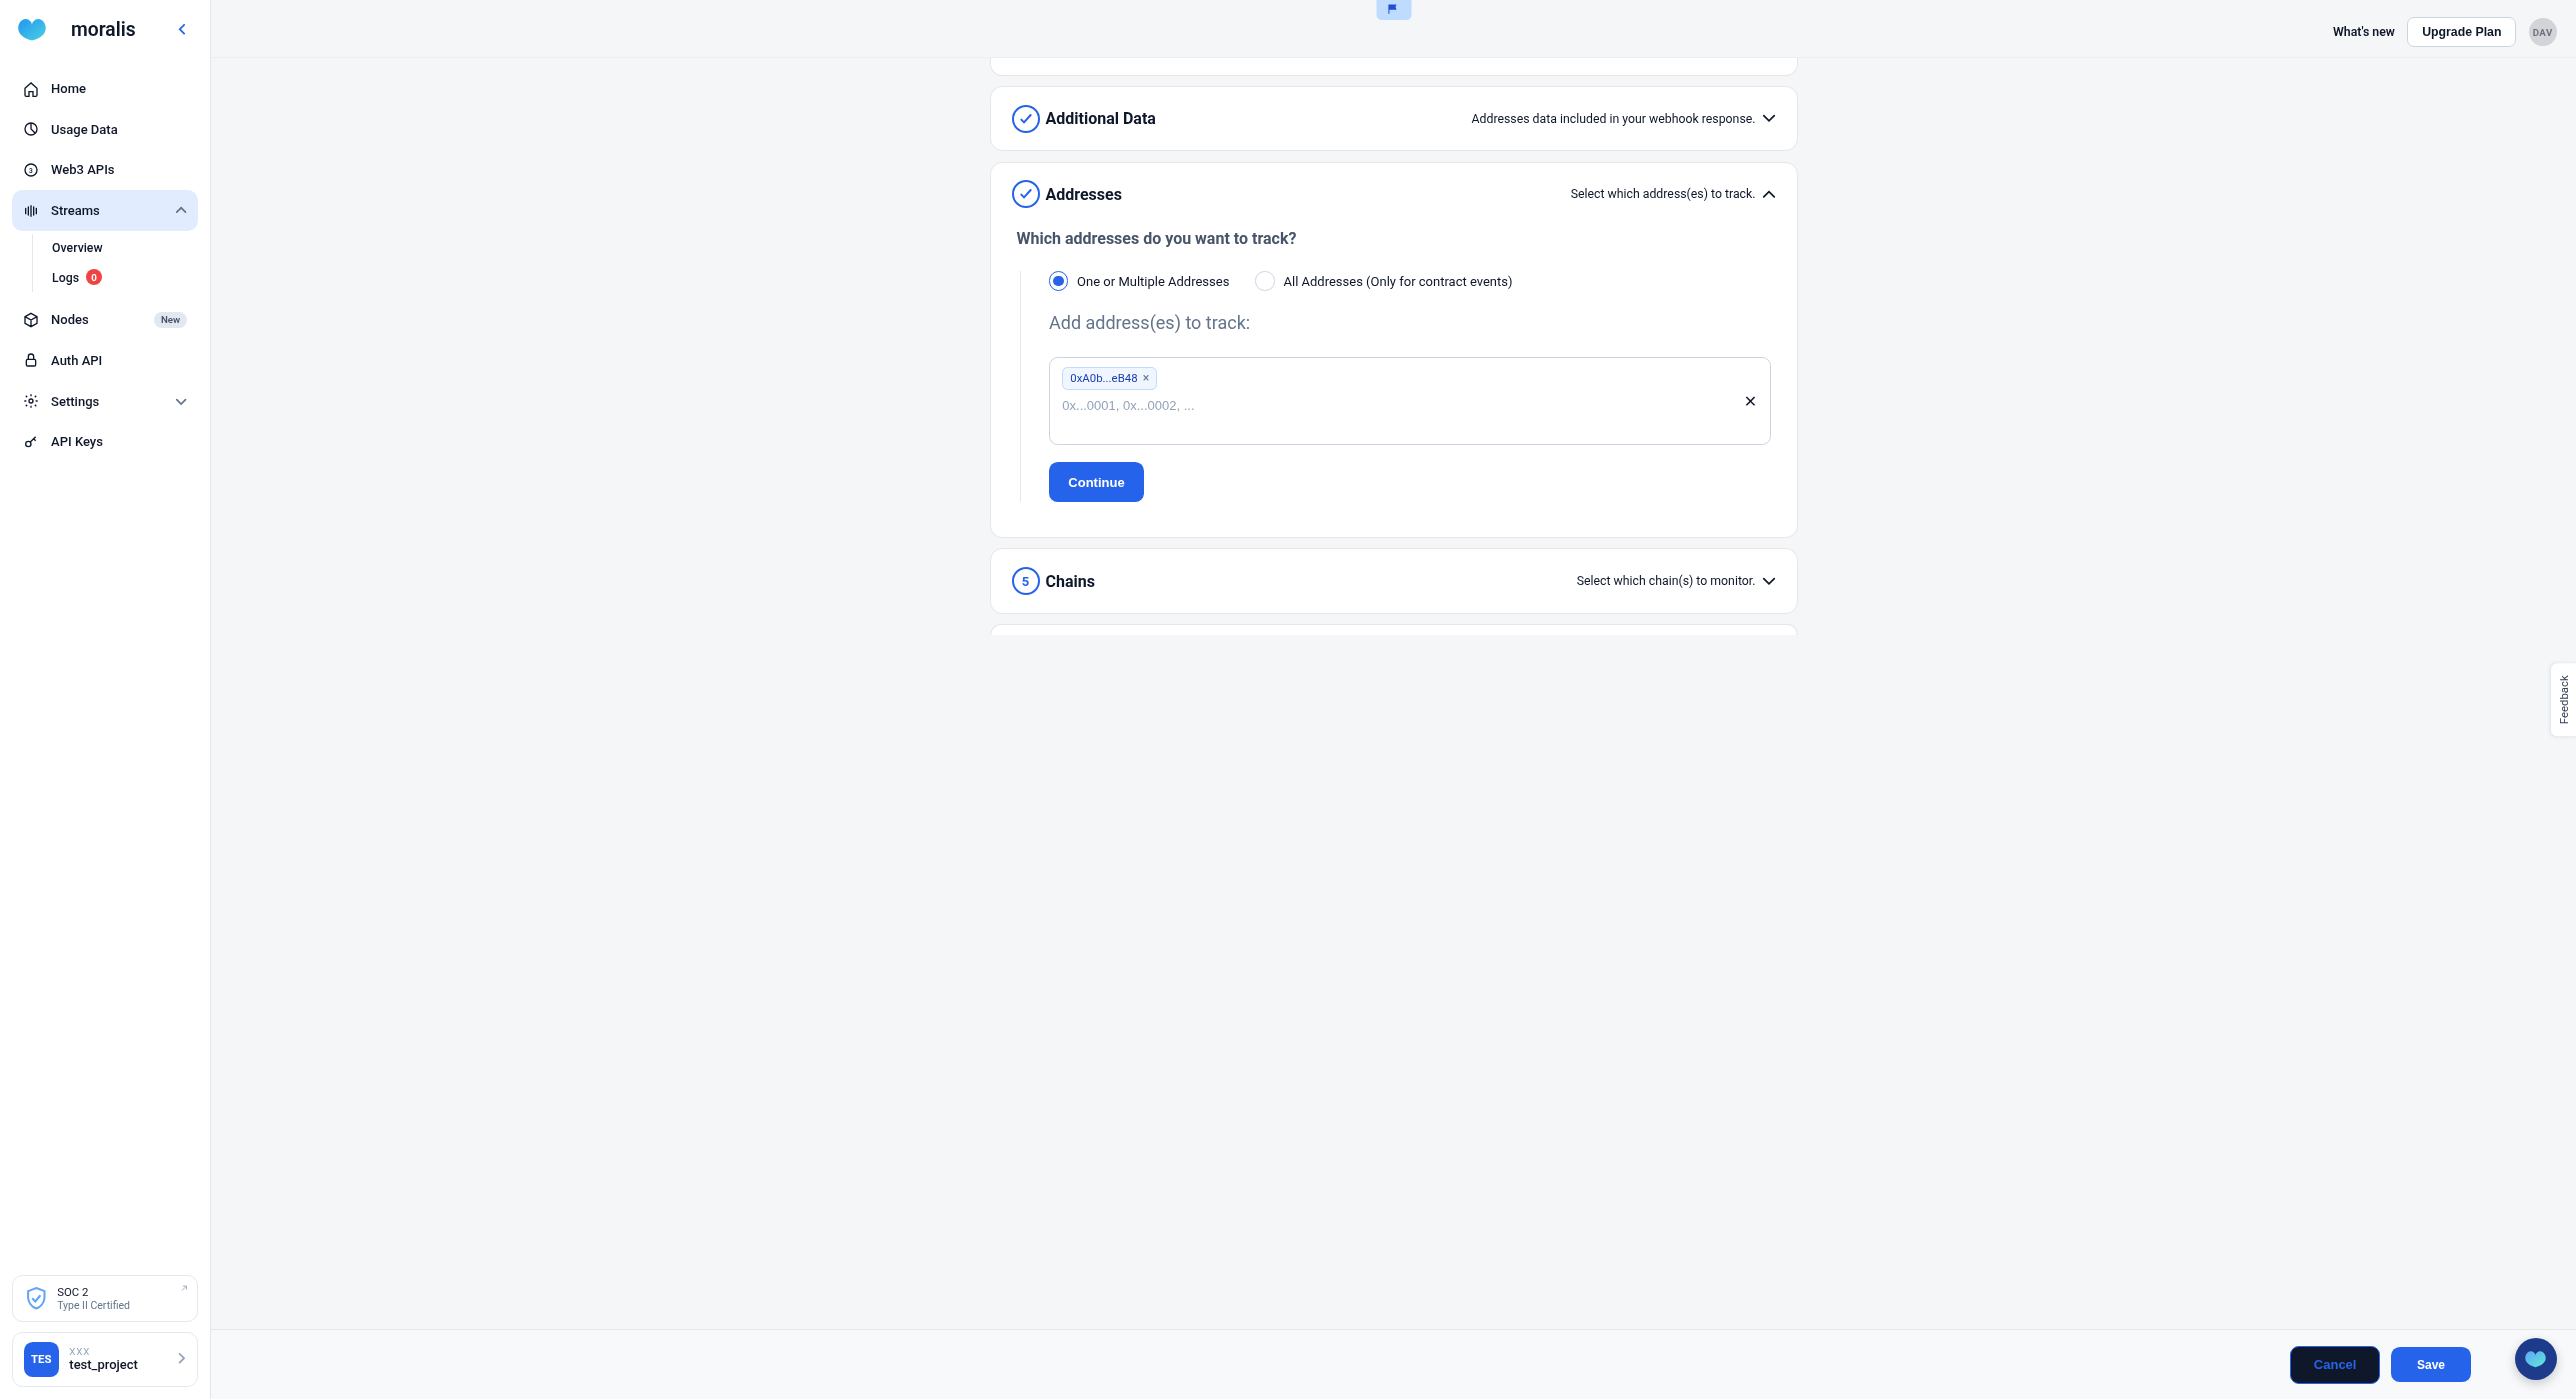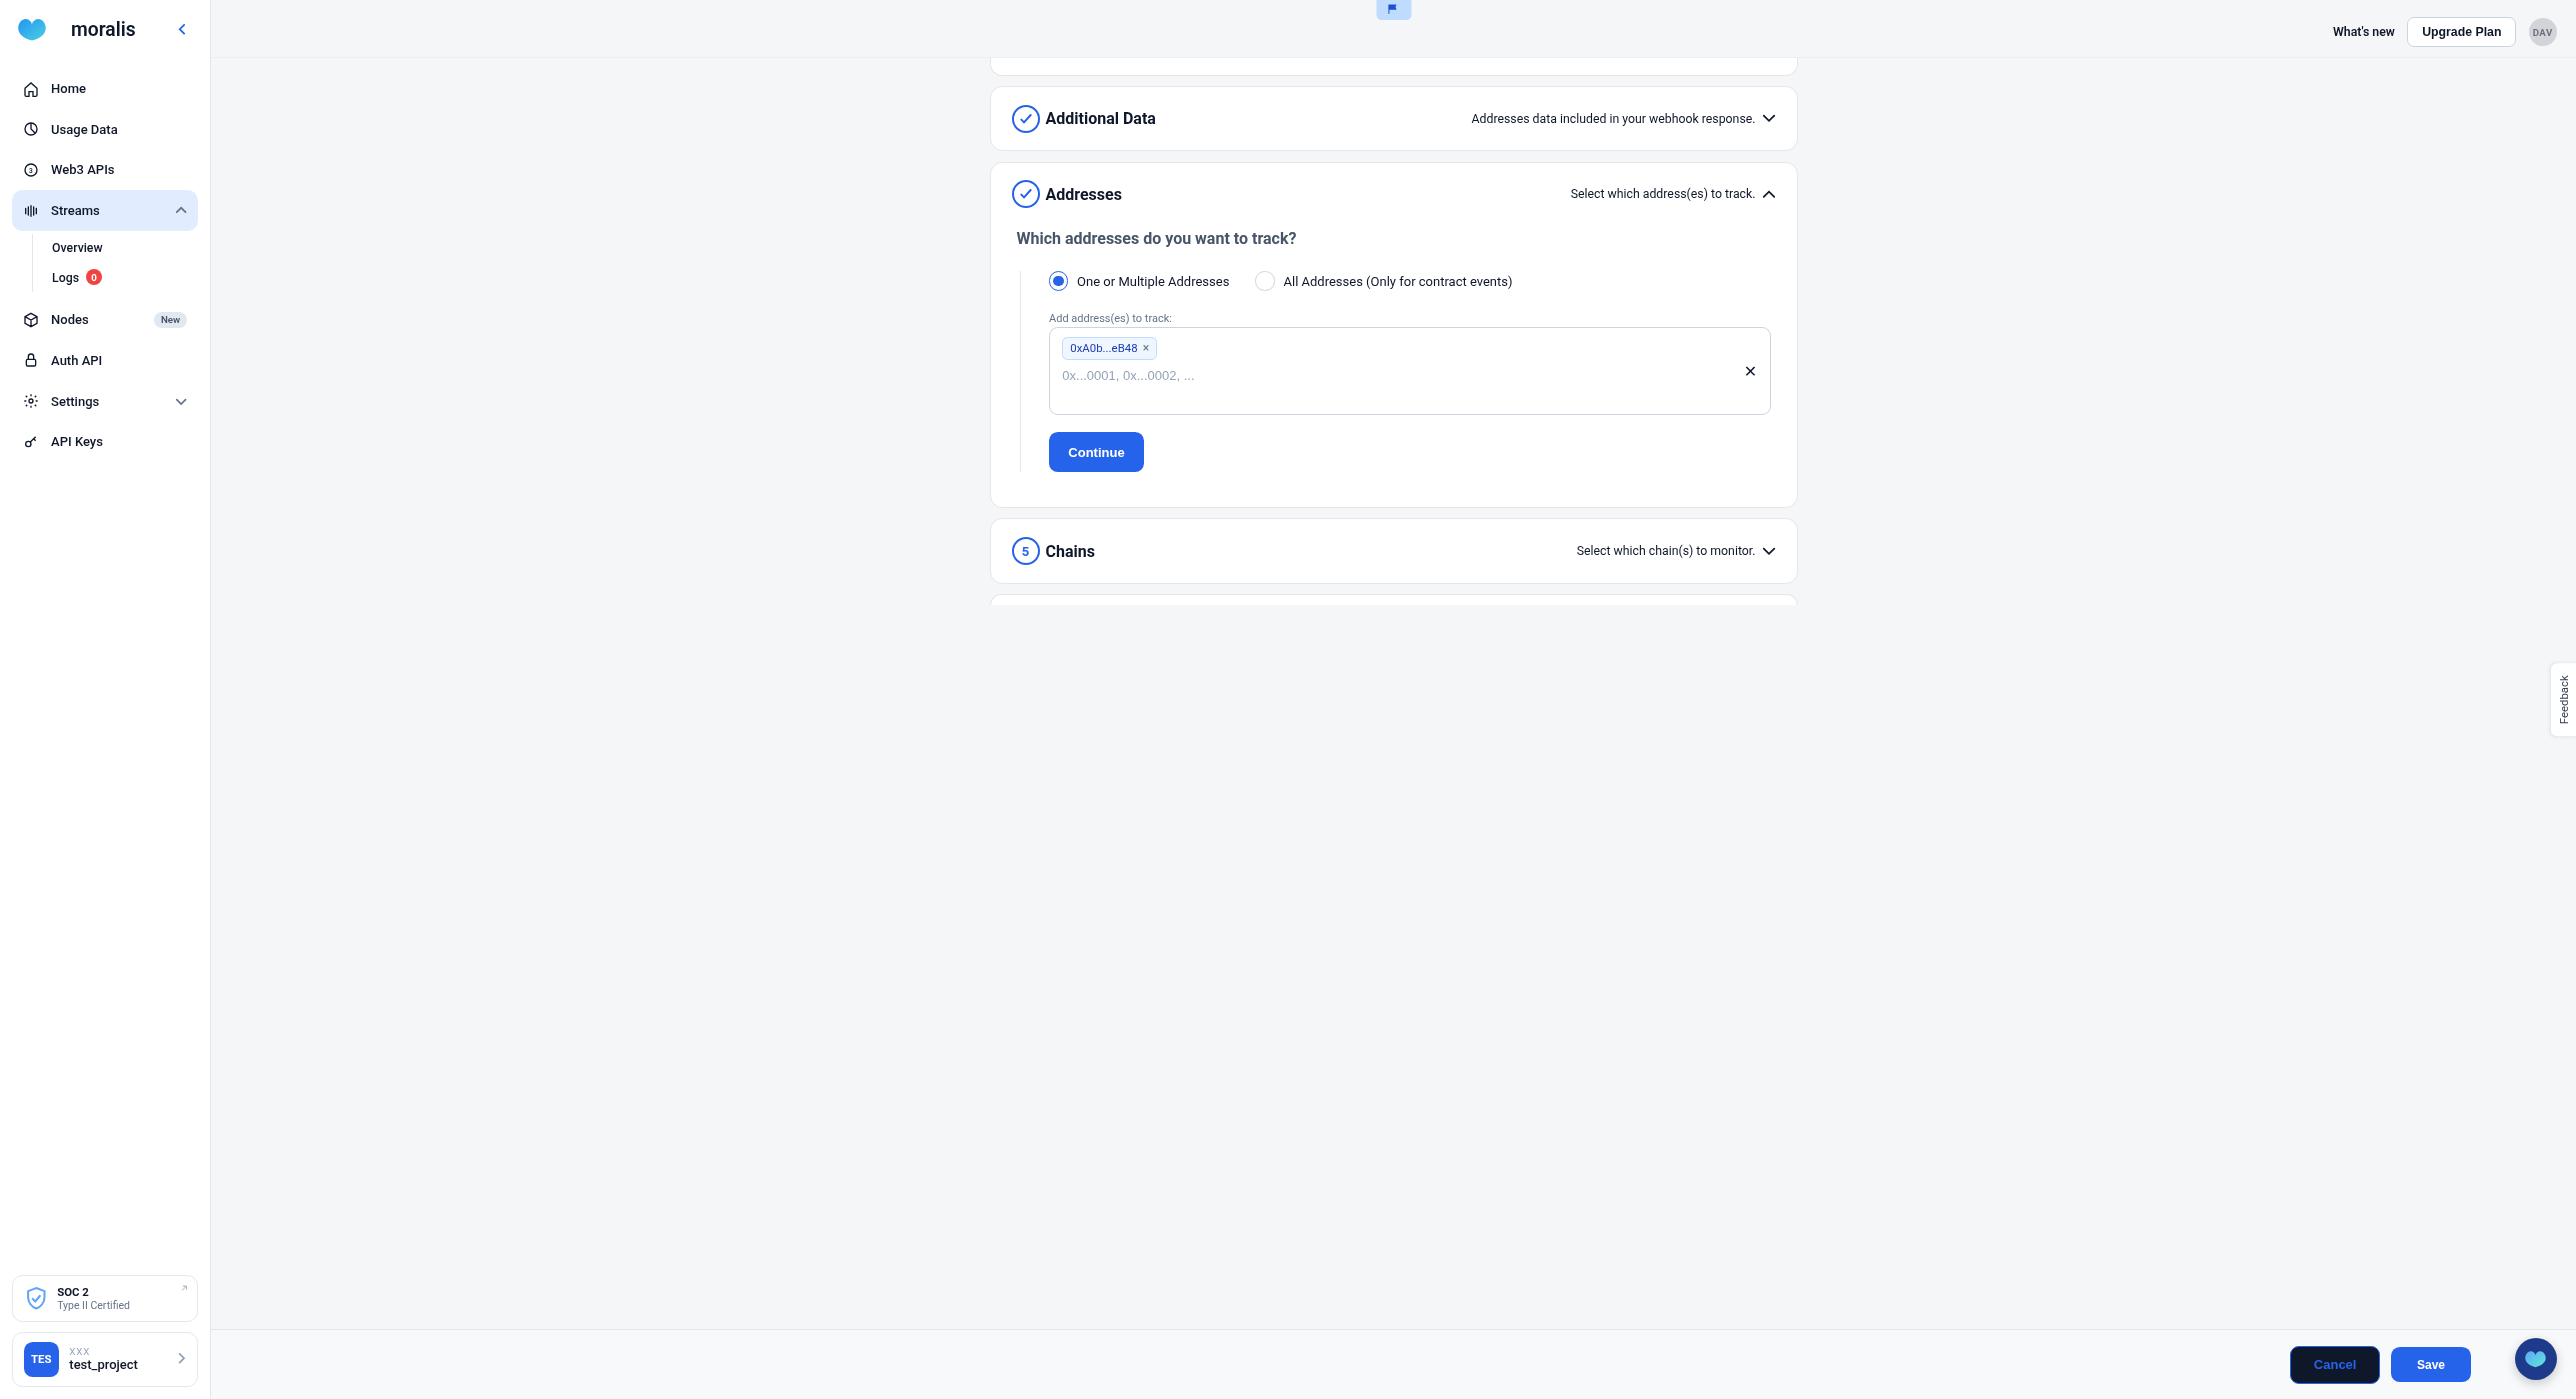--- a/index.html
+++ b/index.html
@@ -24,21 +24,21 @@
     .nav-item .badge-new { margin-left: auto; background: #e2e8f0; color: #475569; font-size: 9.7px; font-weight: 600; padding: 2.6px 7px; border-radius: 8.8px; }
     
     .sub-nav { border-left: 0.9px solid #e2e8f0; margin-left: 19.3px; padding-left: 16px; margin-top: 3.5px; margin-bottom: 7px; }
     .sub-item { display: flex; align-items: flex-end; gap: 7px; padding: 7px 3.5px; font-size: 12.3px; color: #0f172a; cursor: pointer; font-weight: 500; }
     .sub-item .count-badge { background: #ef4444; color: #fff; font-size: 9.7px; font-weight: 700; width: 16px; height: 16px; border-radius: 8px; display: flex; align-items: center; justify-content: center; }
     
     .sidebar-foot { padding: 12.3px; display: flex; flex-direction: column; gap: 10.5px; }
     .soc-card { border: 0.9px solid #e2e8f0; border-radius: 10.5px; padding: 8.8px 10.5px; display: flex; align-items: center; gap: 8.8px; position: relative; cursor: pointer; }
     .soc-card .ext-ic { position: absolute; top: 7px; right: 7px; color: #94a3b8; }
     .soc-ic { width: 24.6px; height: 24.6px; color: #60a5fa; }
-    .soc-txt .t1 { font-size: 11.4px; font-weight: 700; color: #0f172a; }
+    .soc-txt .t1 { font-size: 11.4px; font-weight: 400; color: #0f172a; }
     .soc-txt .t2 { font-size: 10.5px; color: #64748b; }
     
     .proj-card { border: 0.9px solid #e2e8f0; border-radius: 10.5px; padding: 8.8px 10.5px; display: flex; align-items: center; gap: 10.5px; cursor: pointer; }
     .proj-badge { width: 35px; height: 35px; border-radius: 8.8px; background: #2563eb; color: #fff; font-weight: 700; font-size: 11.4px; display: flex; align-items: center; justify-content: center; }
     .proj-txt .p1 { font-size: 9.7px; color: #94a3b8; letter-spacing: 0.9px; }
     .proj-txt .p2 { font-size: 13px; font-weight: 500; color: #0f172a; }
     .proj-card .chev { margin-left: auto; color: #94a3b8; }
     
     
     .main-col { flex: 1; display: flex; flex-direction: column; position: relative; }
@@ -71,21 +71,21 @@
     .section-q { font-size: 16px; font-weight: 700; color: #475569; margin: 3.5px 0 23px 0; }
     
     .form-area { border-left: 0.9px solid #e2e8f0; padding-left: 28px; margin-left: 3.5px; }
     .radio-row { display: flex; gap: 26px; align-items: center; margin-bottom: 21px; }
     .radio-opt { display: flex; align-items: center; gap: 8.8px; cursor: pointer; }
     .radio { width: 19.3px; height: 19.3px; border-radius: 50%; border: 1.8px solid #cbd5e1; display: flex; align-items: center; justify-content: center; }
     .radio.sel { border-color: #2563eb; }
     .radio.sel::after { content: ''; width: 10.5px; height: 10.5px; border-radius: 50%; background: #2563eb; }
     .radio-lbl { font-size: 13px; color: #0f172a; }
     
-    .field-lbl { font-size: 11px; color: #64748b; margin-bottom: 2px; }
+    .field-lbl { font-size: 18px; color: #64748b; margin-bottom: 24px; }
     .chip-input { border: 0.9px solid #cbd5e1; border-radius: 8.8px; padding: 8.8px 12.3px; min-height: 88px; position: relative; }
     .chip { display: inline-flex; align-items: center; gap: 5.3px; background: #eff6ff; border: 0.9px solid #bfdbfe; color: #1e40af; font-size: 11.4px; padding: 3.5px 7px; border-radius: 5.3px; }
     .chip .x { cursor: pointer; color: #64748b; font-size: 12.3px; }
     .chip-input input { border: none; outline: none; font-size: 13px; color: #0f172a; width: 100%; margin-top: 8.8px; background: transparent; }
     .chip-input input::placeholder { color: #94a3b8; }
     .clear-x { position: absolute; right: 12.3px; top: 50%; transform: translateY(-50%); font-size: 16px; color: #0f172a; cursor: pointer; }
     
     .btn-primary { background: #2563eb; color: #fff; border: none; padding: 12.3px 19.3px; border-radius: 8.8px; font-size: 13px; font-weight: 600; cursor: pointer; margin-top: 17.6px; }
     
     .footer { height: 70px; border-top: 0.9px solid #e5e6eb; background: #f8f9fb; display: flex; align-items: center; justify-content: flex-end; padding: 0 105px 0 24.6px; gap: 10.5px; }

